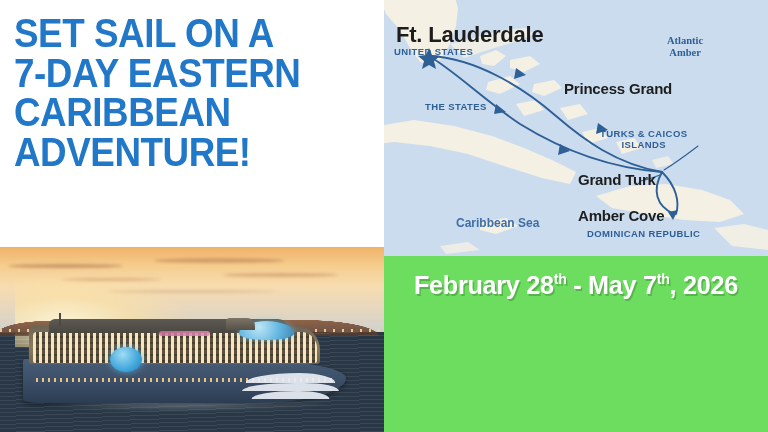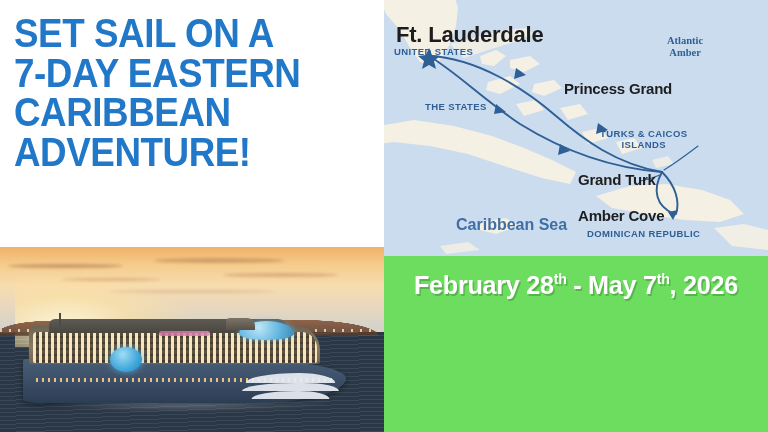--- a/index.html
+++ b/index.html
@@ -103,21 +103,21 @@
     position:absolute;left:384px;top:0;width:384px;height:256px;overflow:hidden;
     background:#cbdcef;
   }
   .map svg{position:absolute;left:0;top:0;width:384px;height:256px;}
   .map-label{
     position:absolute;white-space:nowrap;
     font-family:"Liberation Sans",sans-serif;font-weight:bold;
   }
   .lbl-country{color:#2e5f95;font-size:9.5px;letter-spacing:.4px;}
   .lbl-port{color:#1d1d1d;font-size:15px;letter-spacing:-0.2px;}
-  .lbl-sea{color:#3f6fa5;font-size:16px;}
+  .lbl-sea{color:#3f6fa5;font-size:12px;}
   .lbl-ocean{color:#2e5f95;font-size:10.5px;text-align:center;line-height:1.15;}
 
   .p-us{left:10px;top:9px;margin-top:37px;}
   .p-ftl{left:12px;top:22px;}
   .p-bahamas{left:41px;top:101px;}
   .p-princess{left:180px;top:80px;}
   .p-turks{left:216px;top:128px;text-align:center;line-height:1.18;}
   .p-grandturk{left:194px;top:171px;}
   .p-amber{left:194px;top:207px;}
   .p-domrep{left:203px;top:228px;}

